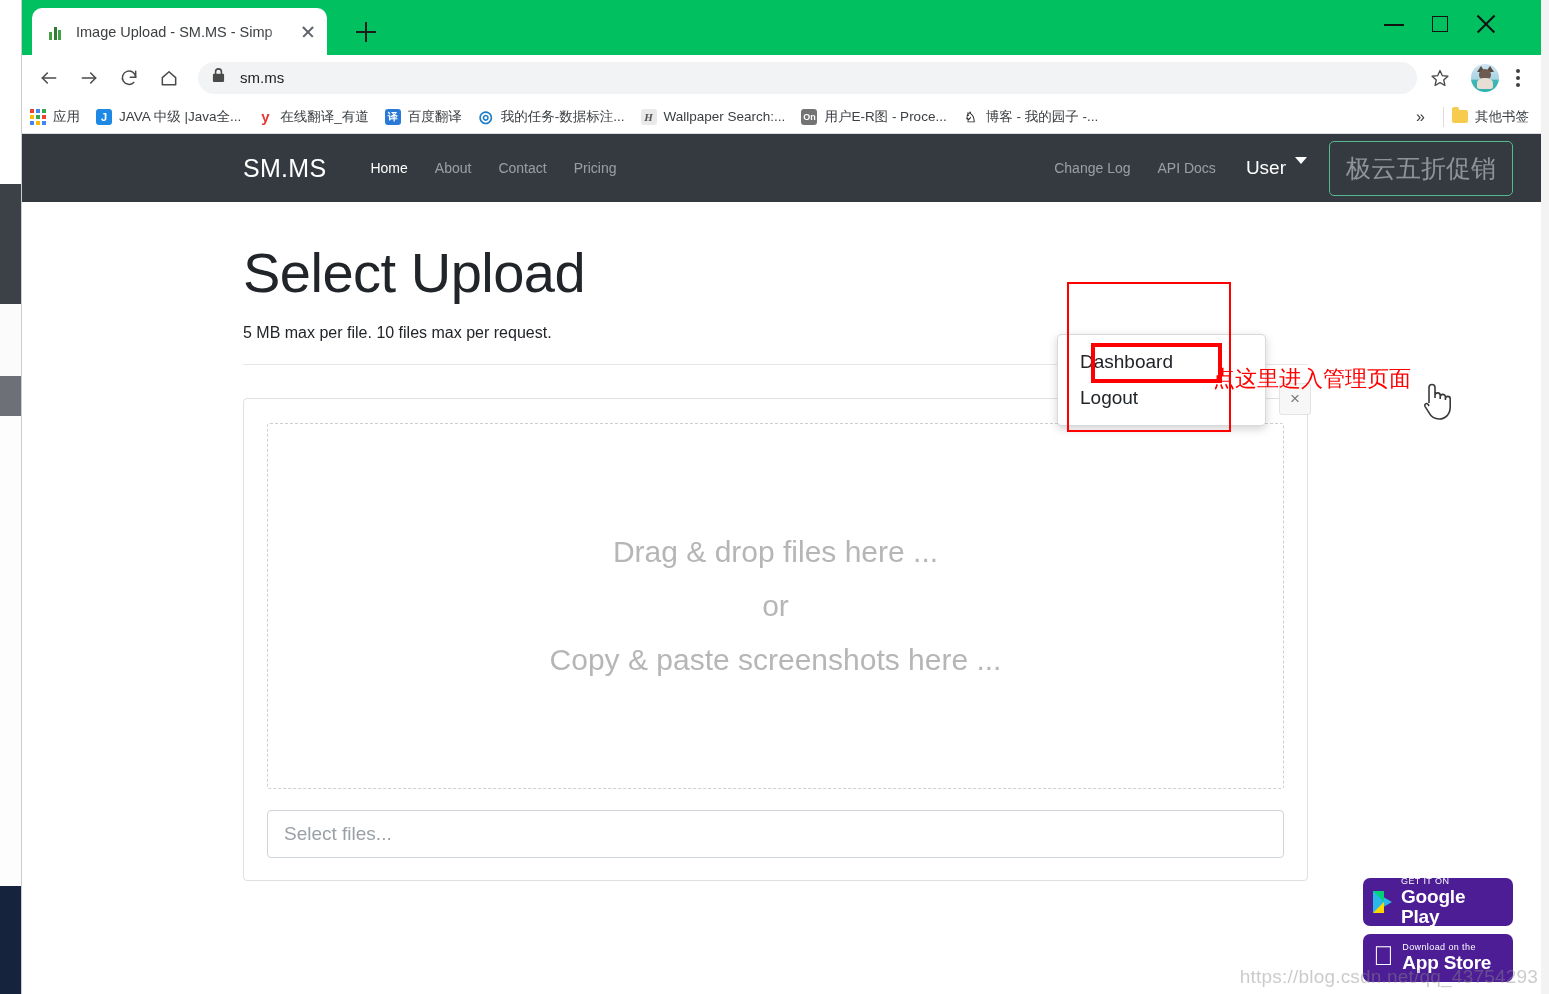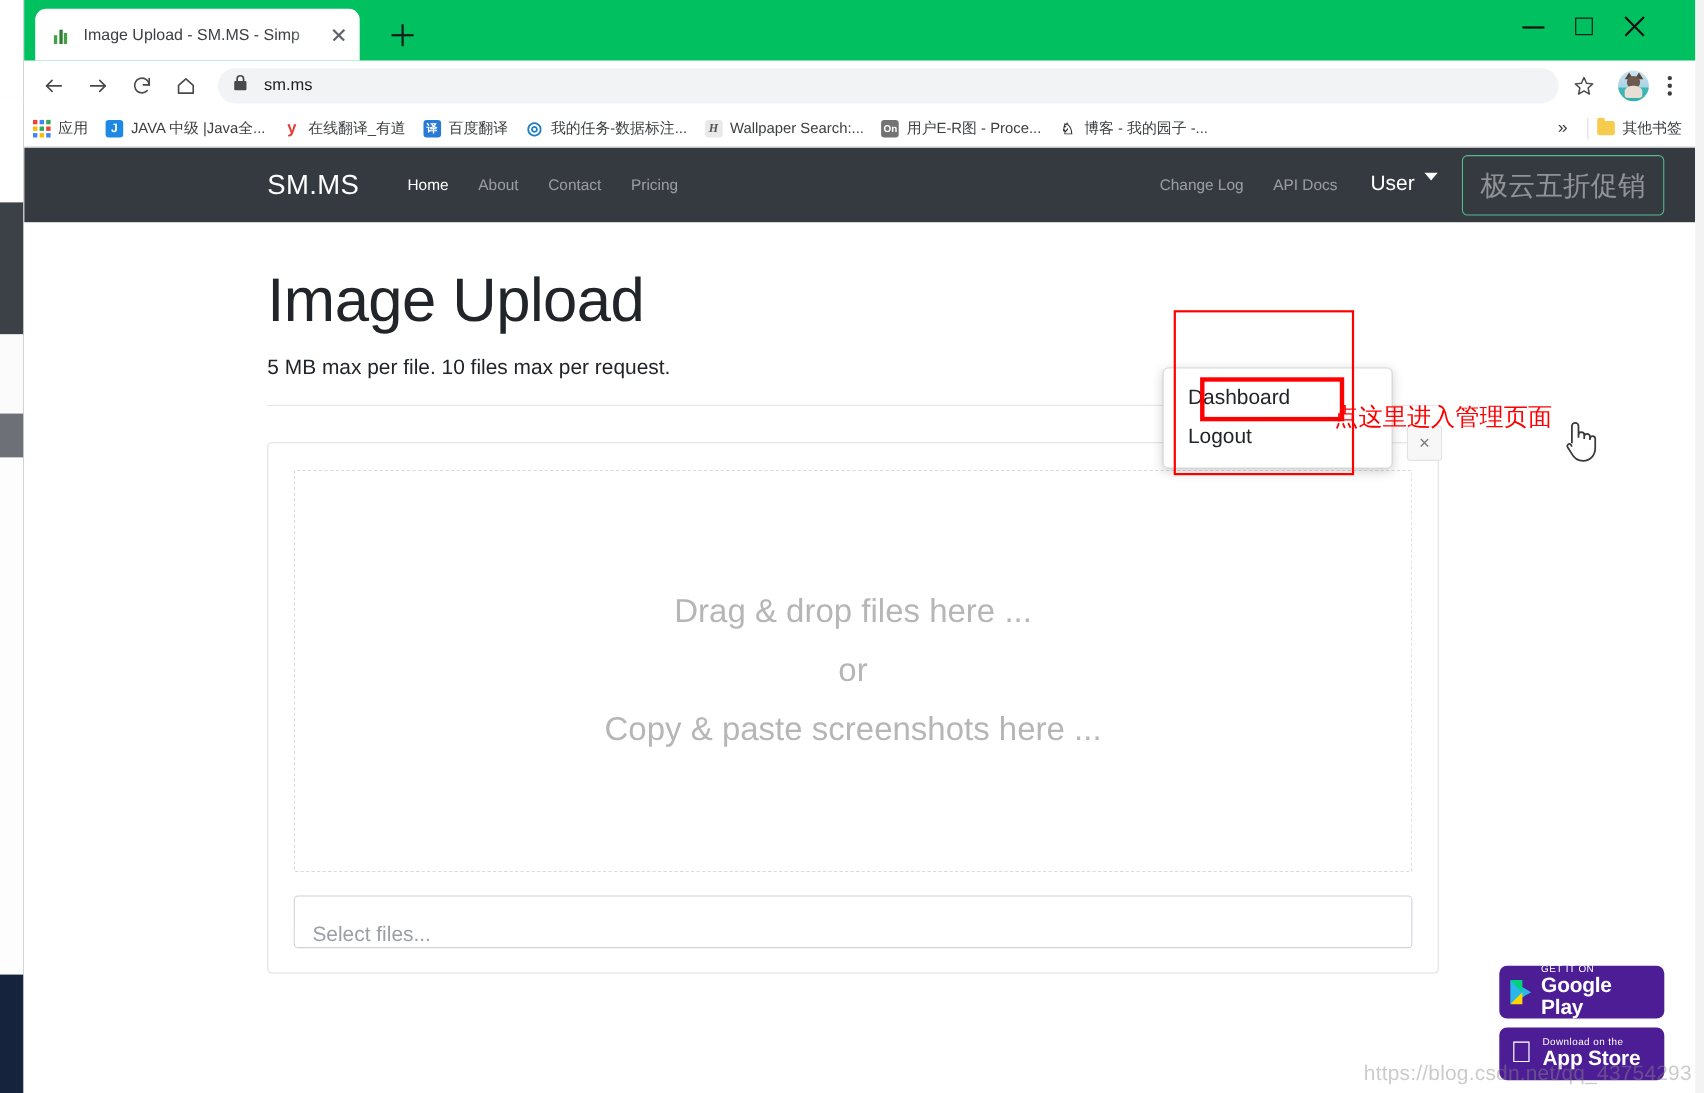--- a/index.html
+++ b/index.html
@@ -244,21 +244,21 @@
   }
 
   
   #content { padding: 40px 0 0 0; }
   #content-inner { width: 1065px; margin-left: 221px; }
   #page-title {
     font-size: 56px; font-weight: 400; color:#212529; letter-spacing:-.5px;
     line-height: 1.1;
   }
   #page-sub {
-    margin-top: 20px; font-size: 19px; color:#212529;
+    margin-top: 20px; font-size: 16px; color:#212529;
   }
   #hr { margin-top: 22px; border-top: 1px solid #e6e6e6; }
 
   #upload-card {
     margin-top: 33px;
     border: 1px solid #e0e0e0; border-radius: 4px;
     padding: 24px 23px 22px 23px;
     position: relative;
     background:#fff;
   }
@@ -271,21 +271,21 @@
   }
   #dropzone {
     border: 1px dashed #cfcfcf; border-radius: 3px;
     height: 366px;
     display:flex; flex-direction:column; align-items:center; justify-content:center;
     gap: 20px;
   }
   #dropzone .dz-line { font-size: 30px; color:#b6b6b6; font-weight: 300; }
 
   #file-row {
-    margin-top: 21px; display:flex; align-items:flex-end;
+    margin-top: 21px; display:flex; align-items:center;
     border: 1px solid #ced4da; border-radius: 4px; overflow:hidden;
     height: 48px;
   }
   #file-input {
     flex: 1 1 auto; border:none; outline:none; padding: 0 16px;
     font-size: 19px; color:#6c757d; background:#fff;
     font-family: "Liberation Sans", sans-serif;
   }
   #file-input::placeholder { color:#9aa0a6; }
   #select-btn {
@@ -521,21 +521,21 @@
     <div id="dd-highlight"></div>
     <div id="annot-text">点这里进入管理页面</div>
     <div id="hand-cursor">
       <svg width="34" height="42" viewBox="0 0 34 42" fill="#ffffff" stroke="#3a3a3a" stroke-width="1.6" stroke-linejoin="round">
         <path d="M10 24V8.5a3 3 0 0 1 6 0V19m0-2.5a2.6 2.6 0 0 1 5.2 0V20m0-2a2.6 2.6 0 0 1 5.2 0v3m0-1.2a2.4 2.4 0 0 1 4.8 0V28c0 7-4.5 12-11 12-5.5 0-8.3-2.6-10.4-6.6L6 27.4c-1-1.9 1.5-3.9 3-2.2L10 27"></path>
       </svg>
     </div>
 
     <div id="content">
       <div id="content-inner">
-        <h1 id="page-title">Image Upload</h1>
+        <h1 id="page-title">Select Upload</h1>
         <div id="page-sub">5 MB max per file. 10 files max per request.</div>
         <div id="hr"></div>
 
         <div id="upload-card">
           <div id="card-close">×</div>
 
           <div id="dropzone">
             <div class="dz-line">Drag &amp; drop files here ...</div>
             <div class="dz-line">or</div>
             <div class="dz-line">Copy &amp; paste screenshots here ...</div>

